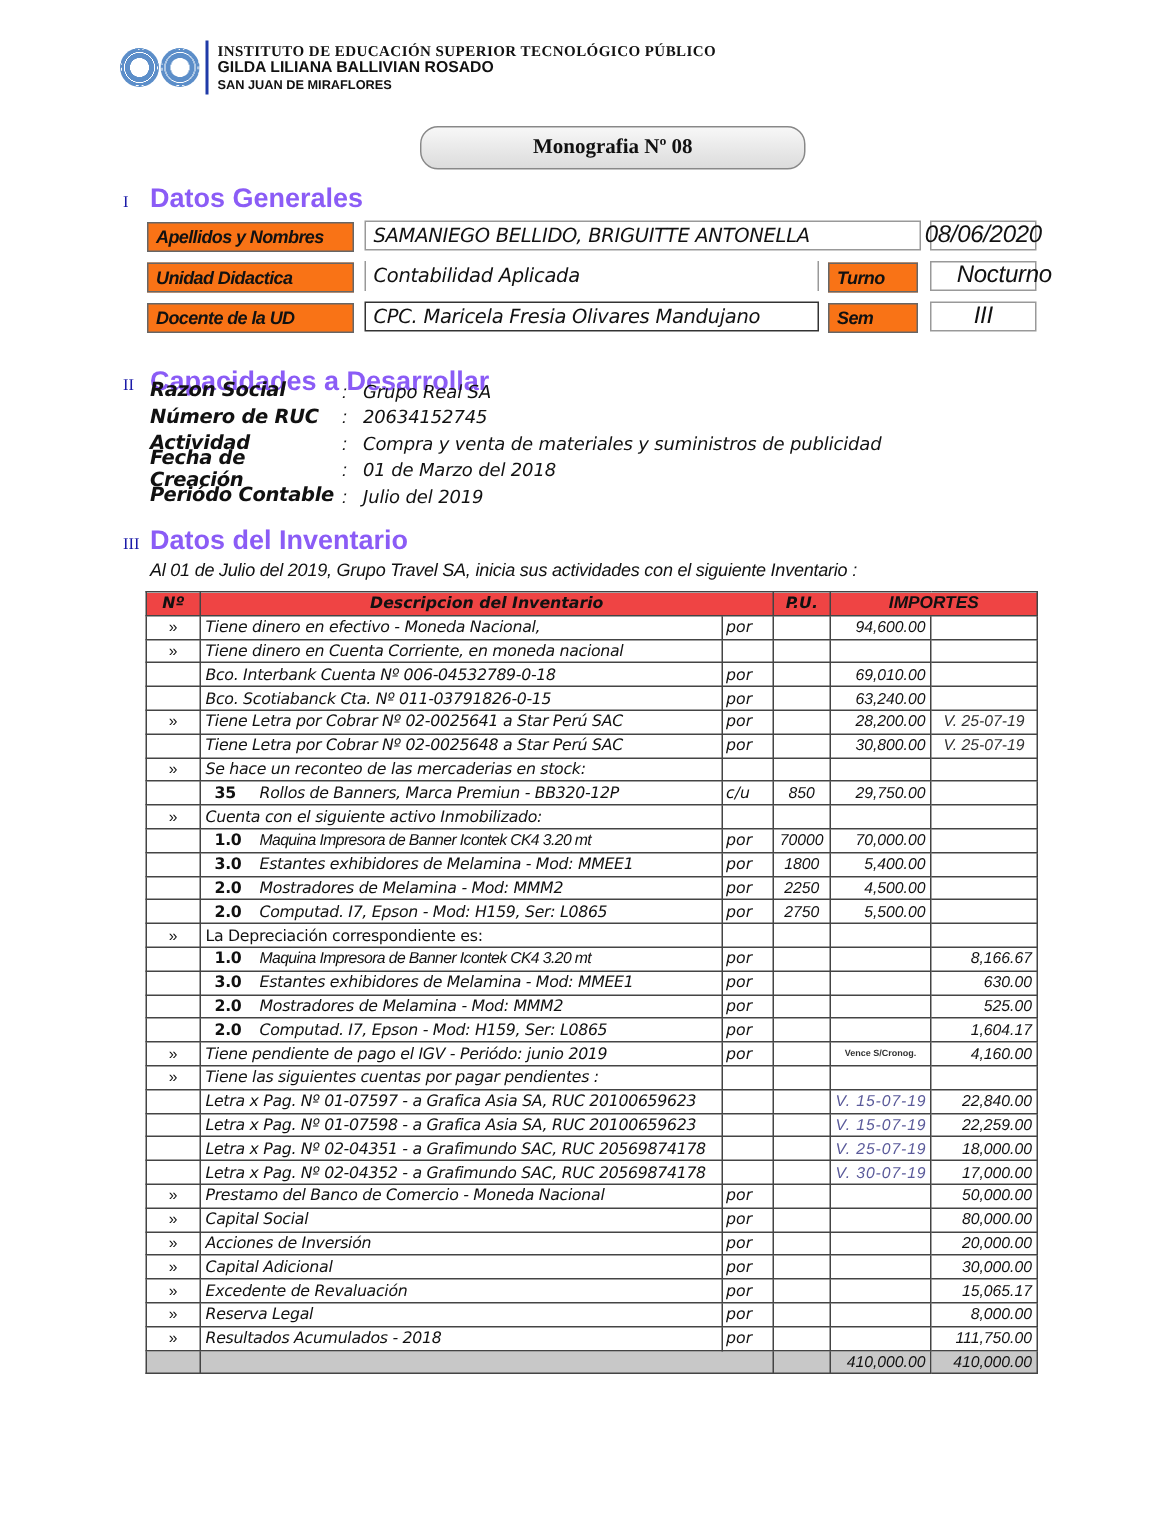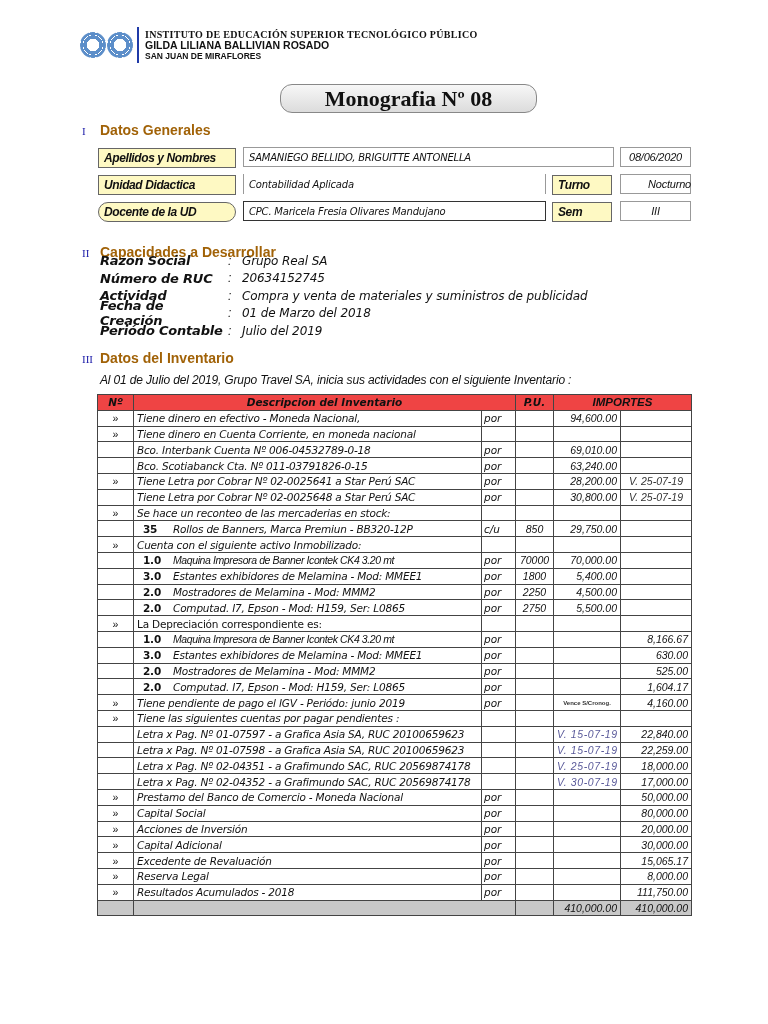--- a/index.html
+++ b/index.html
@@ -10,31 +10,31 @@
   .logos { display: flex; align-items: center; gap: 1px; width: 54px; }
   .gear { width: 26px; height: 26px; border-radius: 50%; background: radial-gradient(circle, #ffffff 0 40%, #5c8ec9 41% 62%, #ffffff 63% 66%, #5c8ec9 67% 100%); border: 2px dotted #5c8ec9; box-sizing: border-box; }
   .vbar { width: 2px; height: 36px; background: #1f3aa8; margin-left: 3px; margin-right: 6px; }
   .inst-text { display: flex; flex-direction: column; line-height: 1.1; }
   .inst-title { font-family: "Liberation Serif", serif; font-weight: bold; font-size: 10px; letter-spacing: 0.3px; }
   .inst-name { font-size: 10.5px; font-weight: bold; color: #111; }
   .inst-loc { font-size: 8.5px; font-weight: bold; color: #111; }
 
   
   .title-pill { position: absolute; left: 280px; top: 84px; width: 255px; height: 27px; border: 1.5px solid #888; border-radius: 12px; background: linear-gradient(#f7f7f7, #dcdcdc); display: flex; align-items: center; justify-content: center; }
-  .title-pill span { font-family: "Liberation Serif", serif; font-weight: bold; font-size: 22px; }
+  .title-pill span { font-family: "Liberation Serif", serif; font-weight: bold; font-size: 14px; }
 
   
   .sec { position: absolute; left: 82px; display: flex; align-items: baseline; gap: 10px; }
   .sec .num { font-family: "Liberation Serif", serif; font-size: 11px; color: #1a1aa8; width: 8px; }
-  .sec .lbl { font-weight: bold; font-size: 14px; color: #a16207; }
-
-  
-  .dg-label { position: absolute; height: 20px; border: 1px solid #666; background: #fef9c3; box-sizing: border-box; font-style: italic; font-weight: bold; font-size: 12px; letter-spacing: -0.4px; padding-left: 5px; display: flex; align-items: center; }
-  .dg-val { position: absolute; height: 20px; border: 1px solid #999; background: #fff; box-sizing: border-box; font-family: "DejaVu Sans", sans-serif; font-style: italic; font-size: 10px; padding-left: 5px; display: flex; align-items: center; letter-spacing: -0.2px; }
-  .dg-val.center { justify-content: center; padding-left: 0; font-size: 11px; font-family: "Liberation Sans", sans-serif; }
+  .sec .lbl { font-weight: bold; font-size: 18px; color: #8b5cf6; }
+
+  
+  .dg-label { position: absolute; height: 20px; border: 1px solid #666; background: #f97316; box-sizing: border-box; font-style: italic; font-weight: bold; font-size: 12px; letter-spacing: -0.4px; padding-left: 5px; display: flex; align-items: center; }
+  .dg-val { position: absolute; height: 20px; border: 1px solid #999; background: #fff; box-sizing: border-box; font-family: "DejaVu Sans", sans-serif; font-style: italic; font-size: 13px; padding-left: 5px; display: flex; align-items: center; letter-spacing: -0.2px; }
+  .dg-val.center { justify-content: center; padding-left: 0; font-size: 16px; font-family: "Liberation Sans", sans-serif; }
   .dg-val.dark { border: 1.5px solid #333; }
   .dg-val.noborder { border: none; border-left: 1px solid #999; border-right: 1px solid #999; }
 
   
   .cap { position: absolute; left: 100px; top: 252px; }
   .cap-row { display: flex; height: 17.5px; align-items: center; }
   .cap-k { width: 128px; font-family: "DejaVu Sans", sans-serif; font-weight: bold; font-style: italic; font-size: 13px; letter-spacing: -0.2px; }
   .cap-c { width: 14px; font-size: 12px; font-style: italic; }
   .cap-v { font-family: "DejaVu Sans", sans-serif; font-style: italic; font-size: 12px; letter-spacing: -0.1px; }
 
@@ -85,21 +85,21 @@
 
 <div class="dg-label" style="left:98px; top:148px; width:138px;">Apellidos y Nombres</div>
 <div class="dg-val" style="left:243px; top:147px; width:371px;">SAMANIEGO BELLIDO, BRIGUITTE ANTONELLA</div>
 <div class="dg-val center" style="left:620px; top:147px; width:71px;">08/06/2020</div>
 
 <div class="dg-label" style="left:98px; top:175px; width:138px;">Unidad Didactica</div>
 <div class="dg-val noborder" style="left:243px; top:174px; width:303px;">Contabilidad Aplicada</div>
 <div class="dg-label" style="left:552px; top:175px; width:60px;">Turno</div>
 <div class="dg-val center" style="left:620px; top:174px; width:71px; font-style:italic;padding-left:28px;">Nocturno</div>
 
-<div class="dg-label" style="left:98px; top:202px; width:138px;border-radius:10px;">Docente de la UD</div>
+<div class="dg-label" style="left:98px; top:202px; width:138px;">Docente de la UD</div>
 <div class="dg-val dark" style="left:243px; top:201px; width:303px;">CPC. Maricela Fresia Olivares Mandujano</div>
 <div class="dg-label" style="left:552px; top:202px; width:60px;">Sem</div>
 <div class="dg-val center" style="left:620px; top:201px; width:71px; font-style:italic;">III</div>
 
 <div class="sec" style="top:232px;margin-top:12px;">
   <span class="num">II</span>
   <span class="lbl">Capacidades a Desarrollar</span>
 </div>
 
 <div class="cap">

